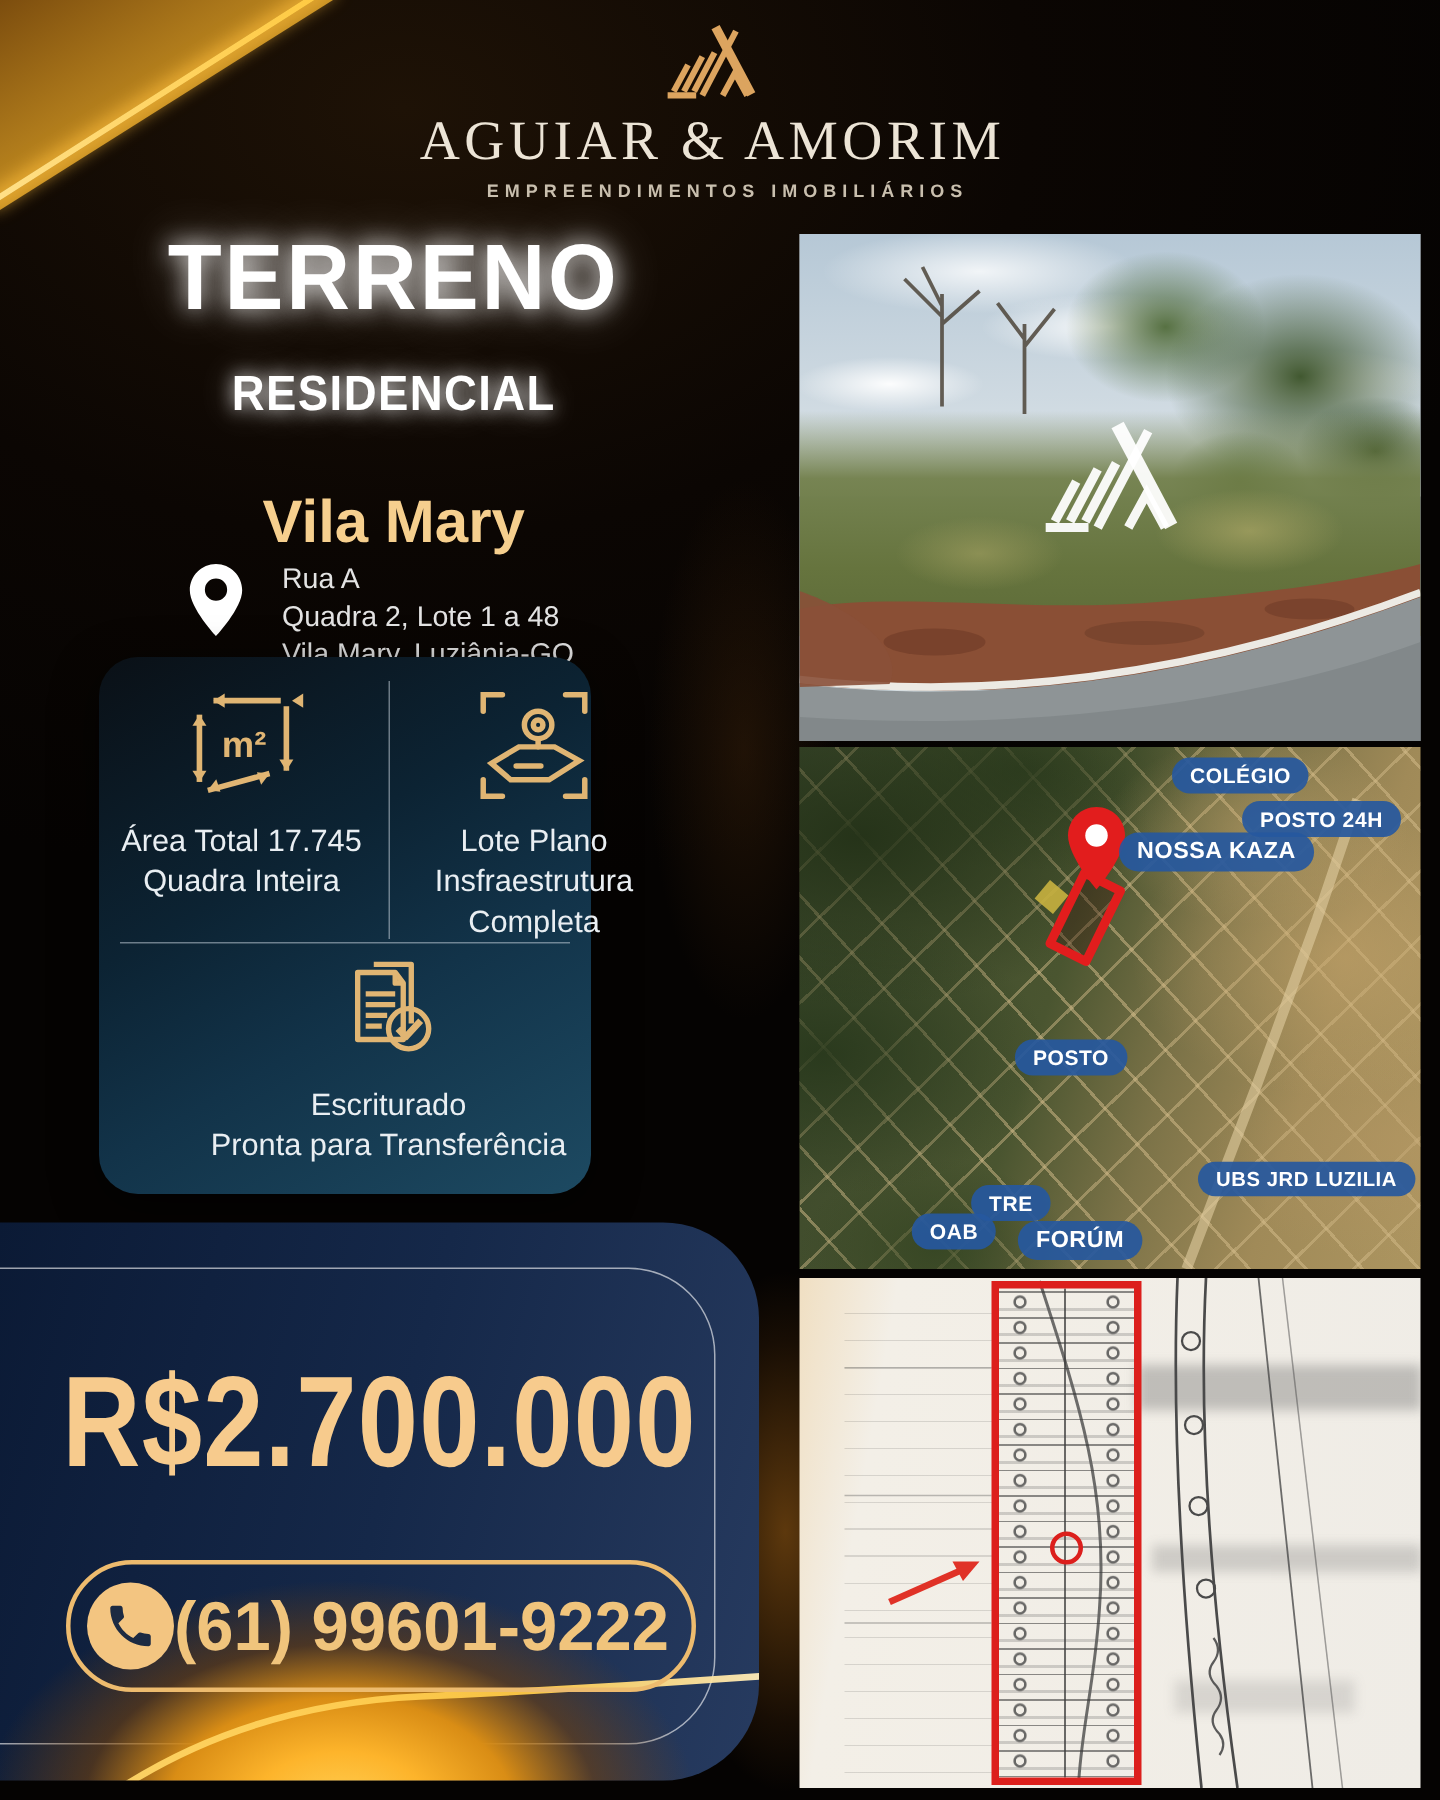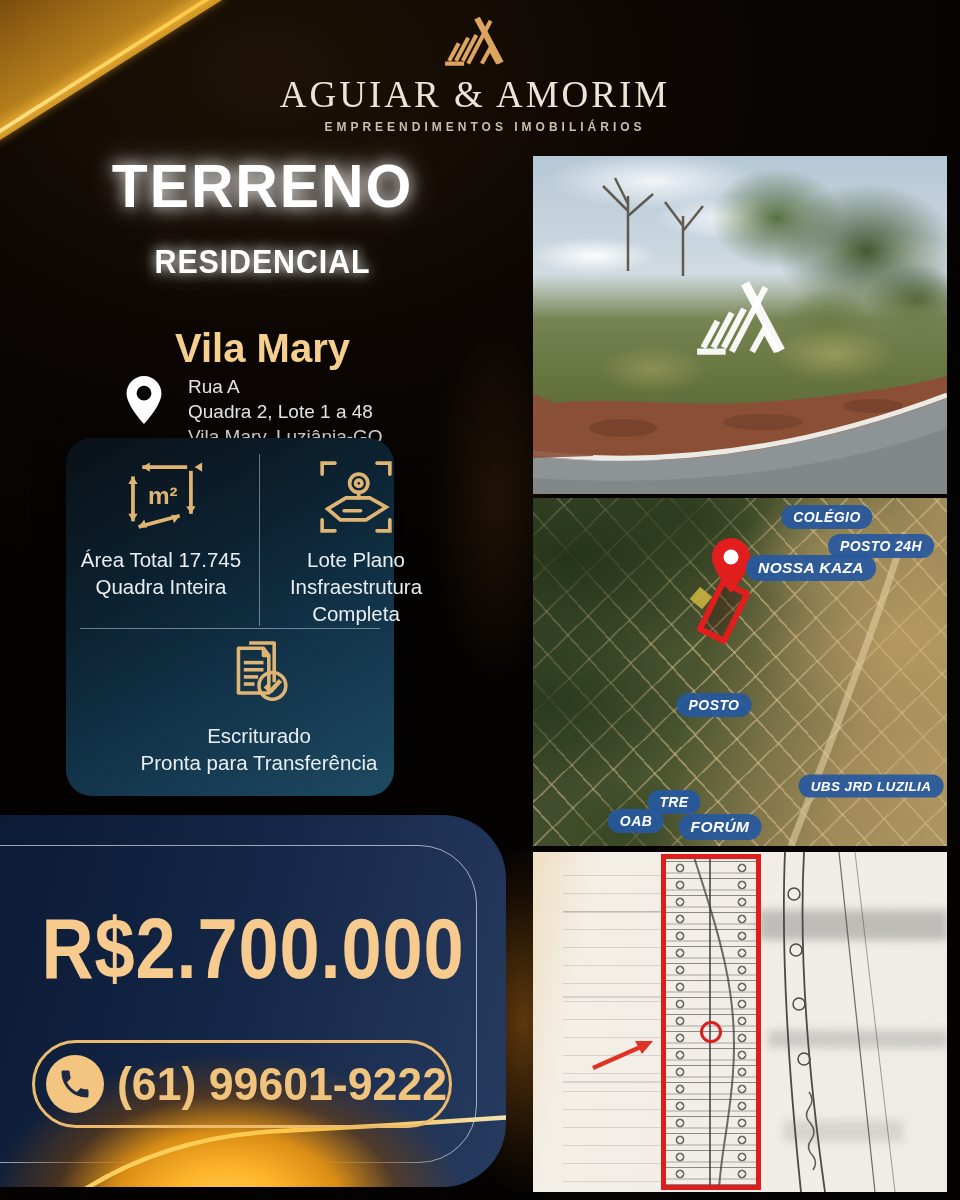--- a/index.html
+++ b/index.html
@@ -60,29 +60,29 @@
   .navy-panel{position:absolute;left:0;top:815px;width:506px;height:372px;
     border-radius:0 64px 64px 0;overflow:hidden;
     background:linear-gradient(105deg,#0b1a35 0%,#152849 50%,#273b60 100%);}
   .inset-line{position:absolute;left:-70px;top:30px;width:545px;height:316px;
     border:1.5px solid rgba(255,255,255,.6);border-radius:58px;}
   .panel-glow{position:absolute;left:-70px;bottom:-160px;width:660px;height:470px;
     background:radial-gradient(ellipse 50% 45% at 45% 70%, #ffd055 0%, #fdb42b 18%, #d98d15 35%, rgba(120,66,8,.55) 52%, rgba(40,22,4,0) 72%);}
   .swoosh{position:absolute;left:0;top:0;width:506px;height:372px;}
   .price{position:absolute;left:0;top:899px;width:506px;text-align:center;white-space:nowrap;
     font-size:86px;font-weight:700;color:#f7cb8d;transform:scaleX(.84);letter-spacing:1px;}
-  .phone-pill{position:absolute;left:32px;top:1040px;width:420px;height:88px;border-radius:46px;
-    border:3px solid #edbb6e;display:flex;align-items:center;gap:13px;padding-left:11px;box-sizing:border-box;cursor:pointer;}
+  .phone-pill{position:absolute;left:44px;top:1040px;width:420px;height:88px;border-radius:46px;
+    border:3px solid #edbb6e;display:flex;align-items:center;padding-left:11px;box-sizing:border-box;cursor:pointer;}
   .phone-circle{width:58px;height:58px;border-radius:50%;background:#f3c581;display:flex;
     align-items:center;justify-content:center;color:#1c2a42;flex:0 0 auto;}
   .phone-circle svg{width:36px;height:36px;}
   .phone-number{font-size:46px;font-weight:700;color:#f0c47c;white-space:nowrap;transform:scaleX(.97);transform-origin:left;}
 
   
-  .fig{position:absolute;left:533px;width:414px;overflow:hidden;background:#111;font-style:italic;}
+  .fig{position:absolute;left:533px;width:414px;overflow:hidden;background:#111;}
   .fig-photo{top:156px;height:338px;background:#cdd8de;}
   .photo-sky{position:absolute;left:0;top:0;right:0;height:175px;
     background-image:
       radial-gradient(ellipse 90px 26px at 60px 100px, rgba(255,255,255,.95), transparent 70%),
       radial-gradient(ellipse 120px 32px at 205px 62px, rgba(255,255,255,.9), transparent 70%),
       radial-gradient(ellipse 110px 30px at 345px 98px, rgba(255,255,255,.92), transparent 70%),
       radial-gradient(ellipse 150px 40px at 120px 25px, rgba(255,255,255,.8), transparent 70%),
       linear-gradient(#b6c8d6,#dde4e8);}
   .photo-trees{position:absolute;right:0;top:0;width:255px;height:220px;
     background-image:

